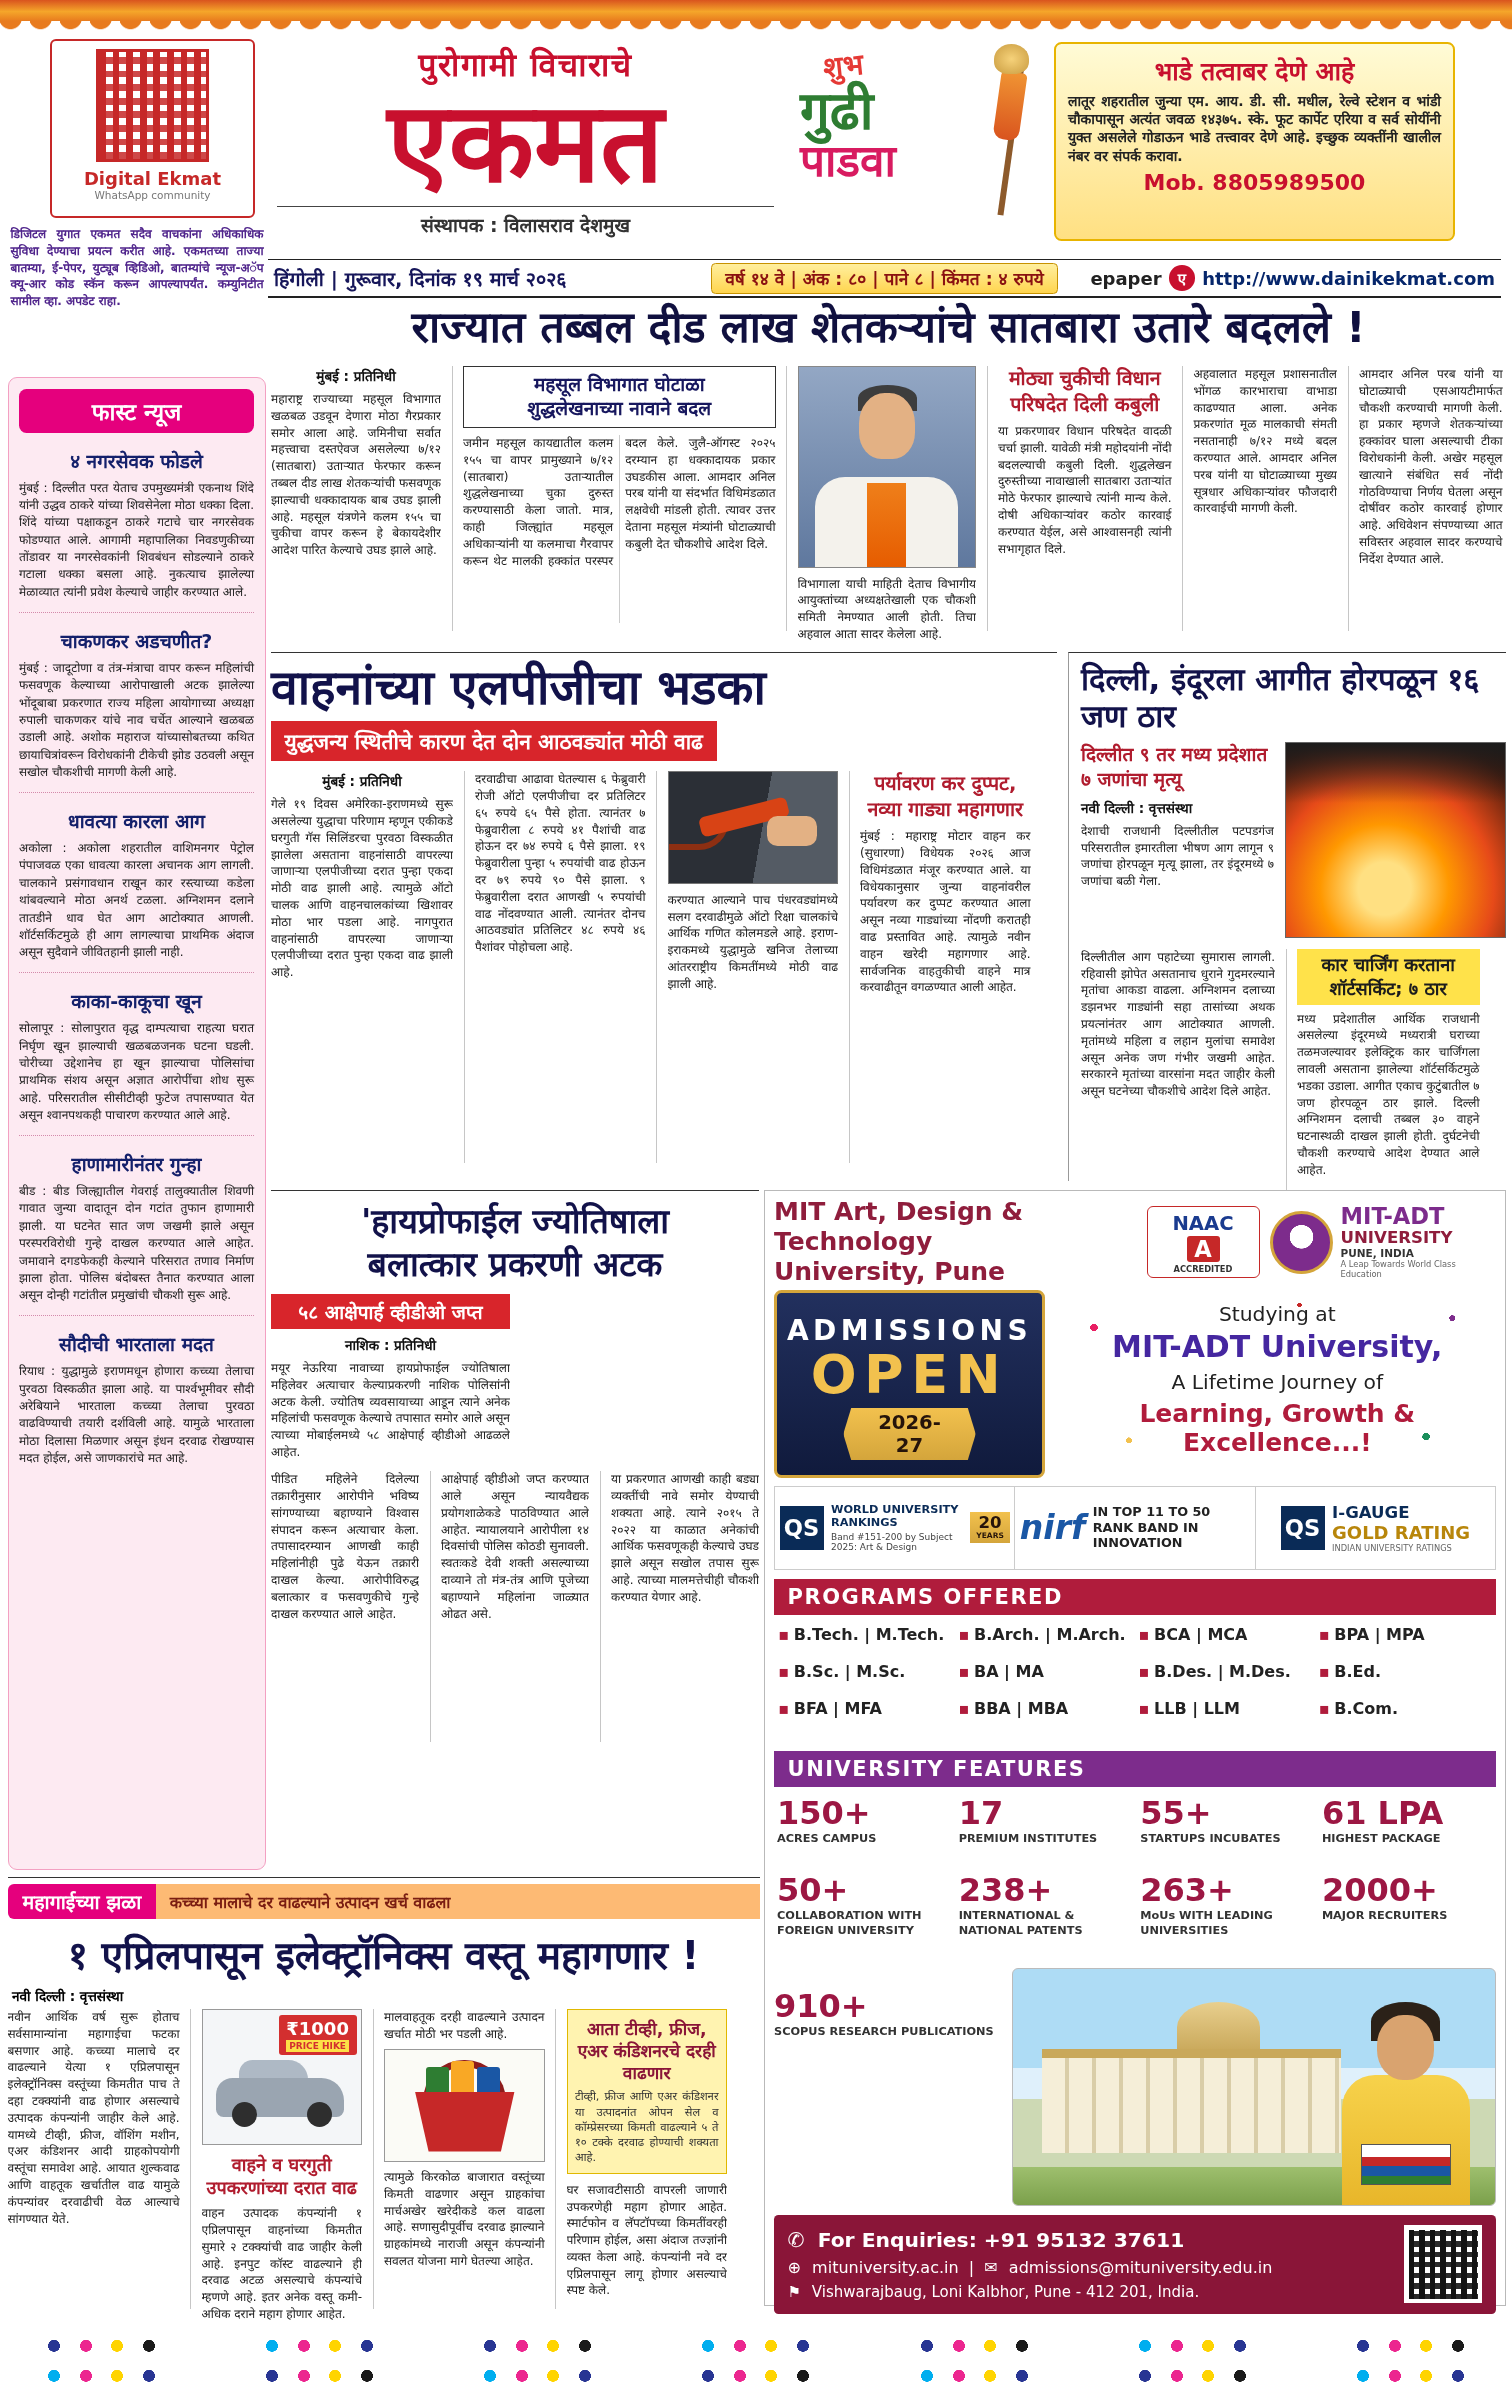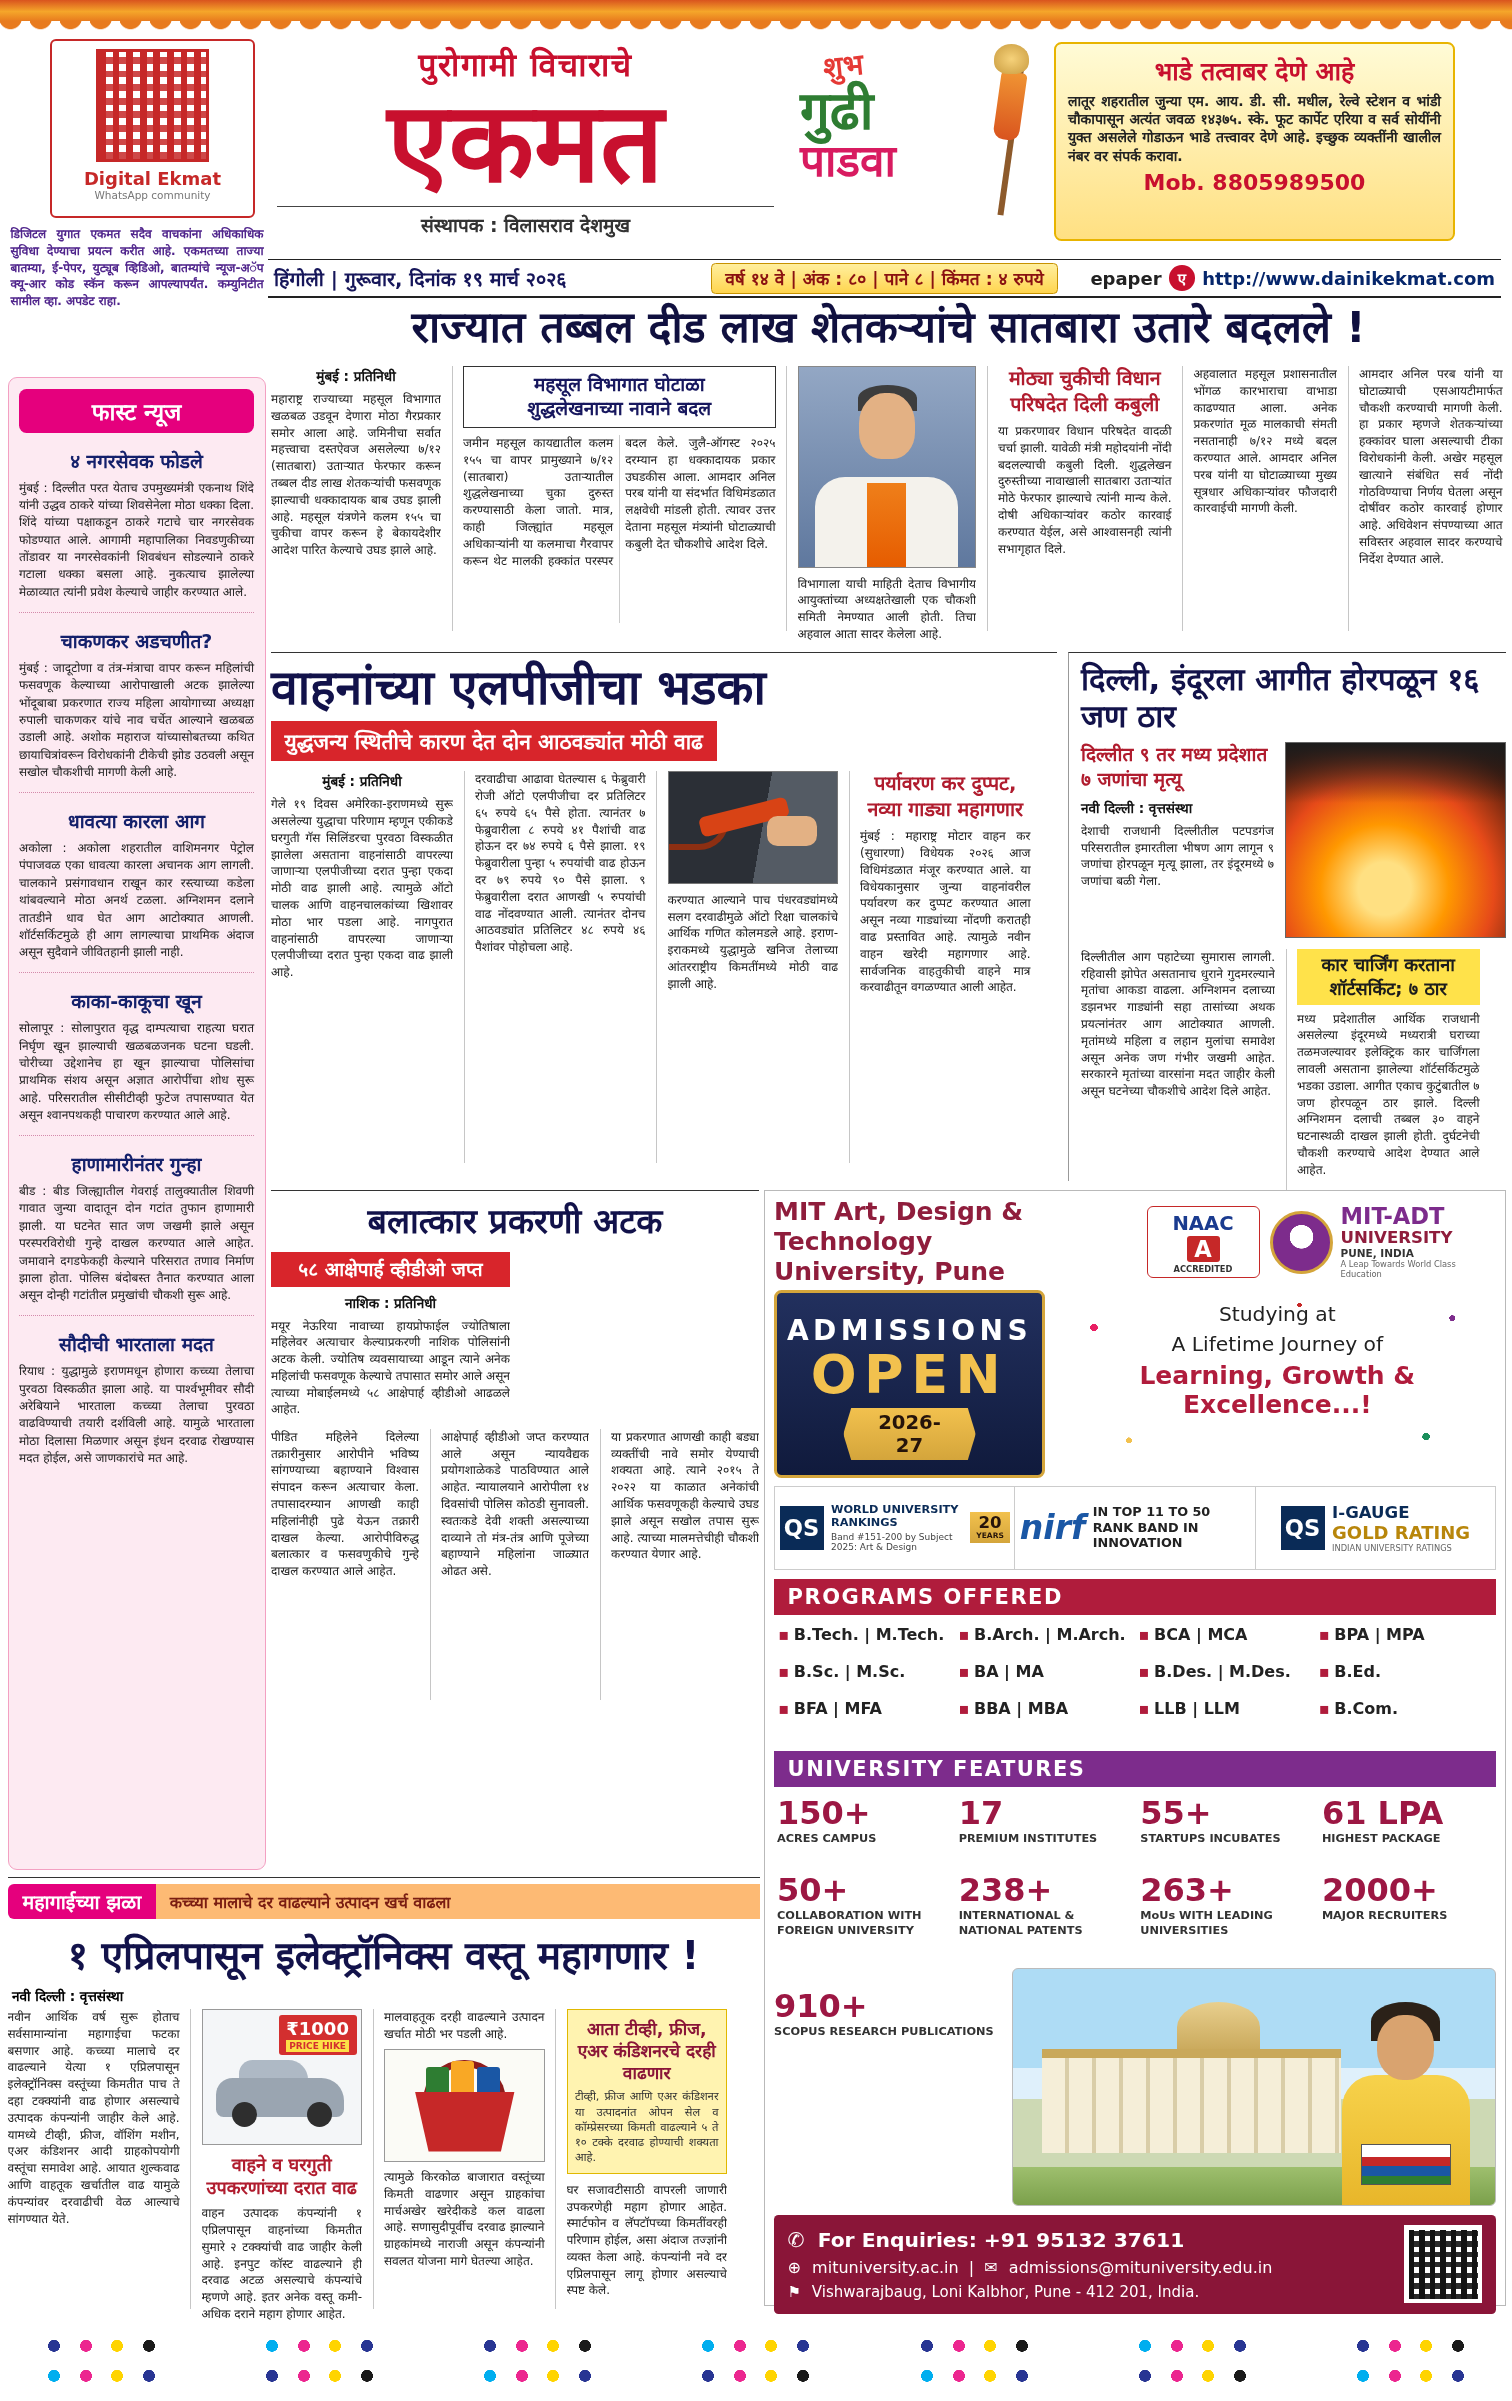--- a/index.html
+++ b/index.html
@@ -379,20 +379,21 @@
       <div class="coltext">दिल्लीतील आग पहाटेच्या सुमारास लागली. रहिवासी झोपेत असतानाच धुराने गुदमरल्याने मृतांचा आकडा वाढला. अग्निशमन दलाच्या डझनभर गाड्यांनी सहा तासांच्या अथक प्रयत्नांनंतर आग आटोक्यात आणली. मृतांमध्ये महिला व लहान मुलांचा समावेश असून अनेक जण गंभीर जखमी आहेत. सरकारने मृतांच्या वारसांना मदत जाहीर केली असून घटनेच्या चौकशीचे आदेश दिले आहेत.</div>
       <div>
         <div class="yellow-sub">कार चार्जिंग करताना शॉर्टसर्किट; ७ ठार</div>
         <div class="coltext">मध्य प्रदेशातील आर्थिक राजधानी असलेल्या इंदूरमध्ये मध्यरात्री घराच्या तळमजल्यावर इलेक्ट्रिक कार चार्जिंगला लावली असताना झालेल्या शॉर्टसर्किटमुळे भडका उडाला. आगीत एकाच कुटुंबातील ७ जण होरपळून ठार झाले. दिल्ली अग्निशमन दलाची तब्बल ३० वाहने घटनास्थळी दाखल झाली होती. दुर्घटनेची चौकशी करण्याचे आदेश देण्यात आले आहेत.</div>
       </div>
     </div>
   </section>
 
   <section class="astro">
     <h2 class="astro-headline">
+      <div>'हायप्रोफाईल ज्योतिषाला</div>
       <div>बलात्कार प्रकरणी अटक</div>
     </h2>
     <div class="astro-row">
       <div class="astro-left">
         <div class="astro-band">५८ आक्षेपार्ह व्हीडीओ जप्त</div>
         <div class="byline">नाशिक : प्रतिनिधी</div>
         <div class="coltext">मयूर नेऊरिया नावाच्या हायप्रोफाईल ज्योतिषाला महिलेवर अत्याचार केल्याप्रकरणी नाशिक पोलिसांनी अटक केली. ज्योतिष व्यवसायाच्या आडून त्याने अनेक महिलांची फसवणूक केल्याचे तपासात समोर आले असून त्याच्या मोबाईलमध्ये ५८ आक्षेपार्ह व्हीडीओ आढळले आहेत.</div>
       </div>
     </div>
     <div class="astro-cols cols">
@@ -425,20 +426,21 @@
     </div>
 
     <div class="mit-hero">
       <div class="adm-box">
         <div class="adm-l1">ADMISSIONS</div>
         <div class="adm-l2">OPEN</div>
         <div class="adm-year">2026-27</div>
       </div>
       <div class="mit-herotext">
         <div class="hero-l1">Studying at</div>
+        <div class="hero-l2">MIT-ADT University,</div>
         <div class="hero-l3">A Lifetime Journey of</div>
         <div class="hero-l4">Learning, Growth &amp; Excellence...!</div>
       </div>
     </div>
 
     <div class="mit-ranks">
       <div class="rank">
         <div class="qs-sq">QS</div>
         <div>
           <div class="qs-lbl">

